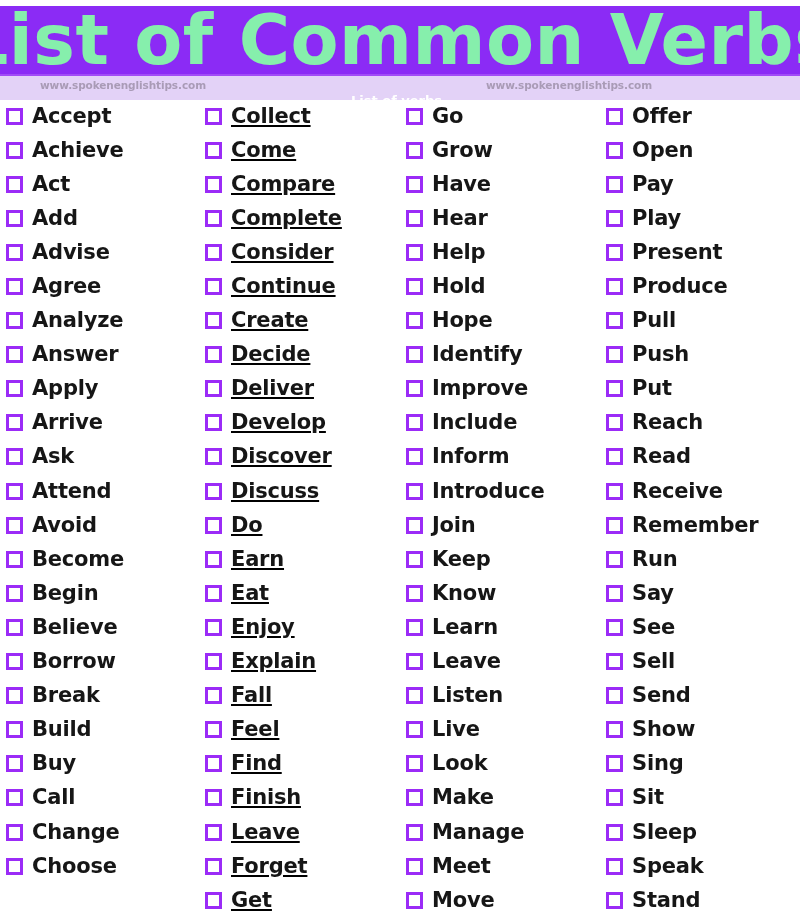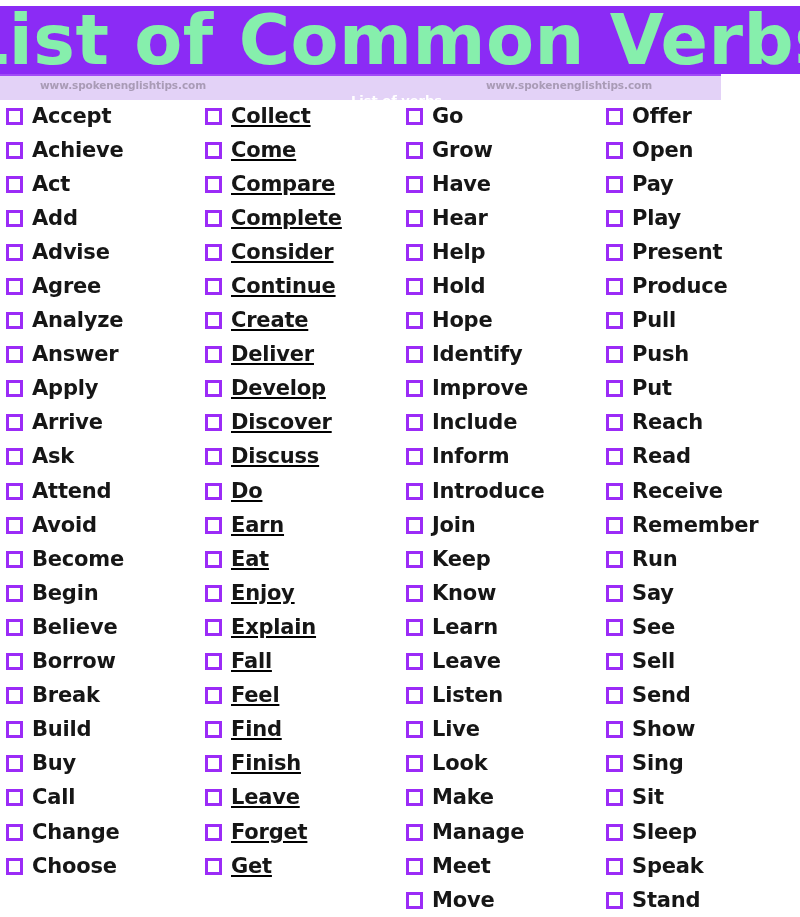--- a/index.html
+++ b/index.html
@@ -45,21 +45,21 @@
     letter-spacing: 0.5px;
     white-space: nowrap;
     text-align: right;
   }
 
   
   .sub-bar {
     position: absolute;
     left: 0;
     top: 74px;
-    width: 721px;
+    width: 800px;
     height: 24px;
     background: #E3D2F7;
     border-top: 2px solid #A24BF7;
   }
   .sub-bar .wm {
     position: absolute;
     top: 3px;
     font-size: 10.5px;
     font-weight: bold;
     color: #A99BB6;
@@ -270,20 +270,24 @@
         <div class="row">
           <span class="checkbox"></span>
           <span class="verb">Continue</span>
         </div>
         <div class="row">
           <span class="checkbox"></span>
           <span class="verb">Create</span>
         </div>
         <div class="row">
           <span class="checkbox"></span>
+          <span class="verb">Decide</span>
+        </div>
+        <div class="row">
+          <span class="checkbox"></span>
           <span class="verb">Deliver</span>
         </div>
         <div class="row">
           <span class="checkbox"></span>
           <span class="verb">Develop</span>
         </div>
         <div class="row">
           <span class="checkbox"></span>
           <span class="verb">Discover</span>
         </div>

